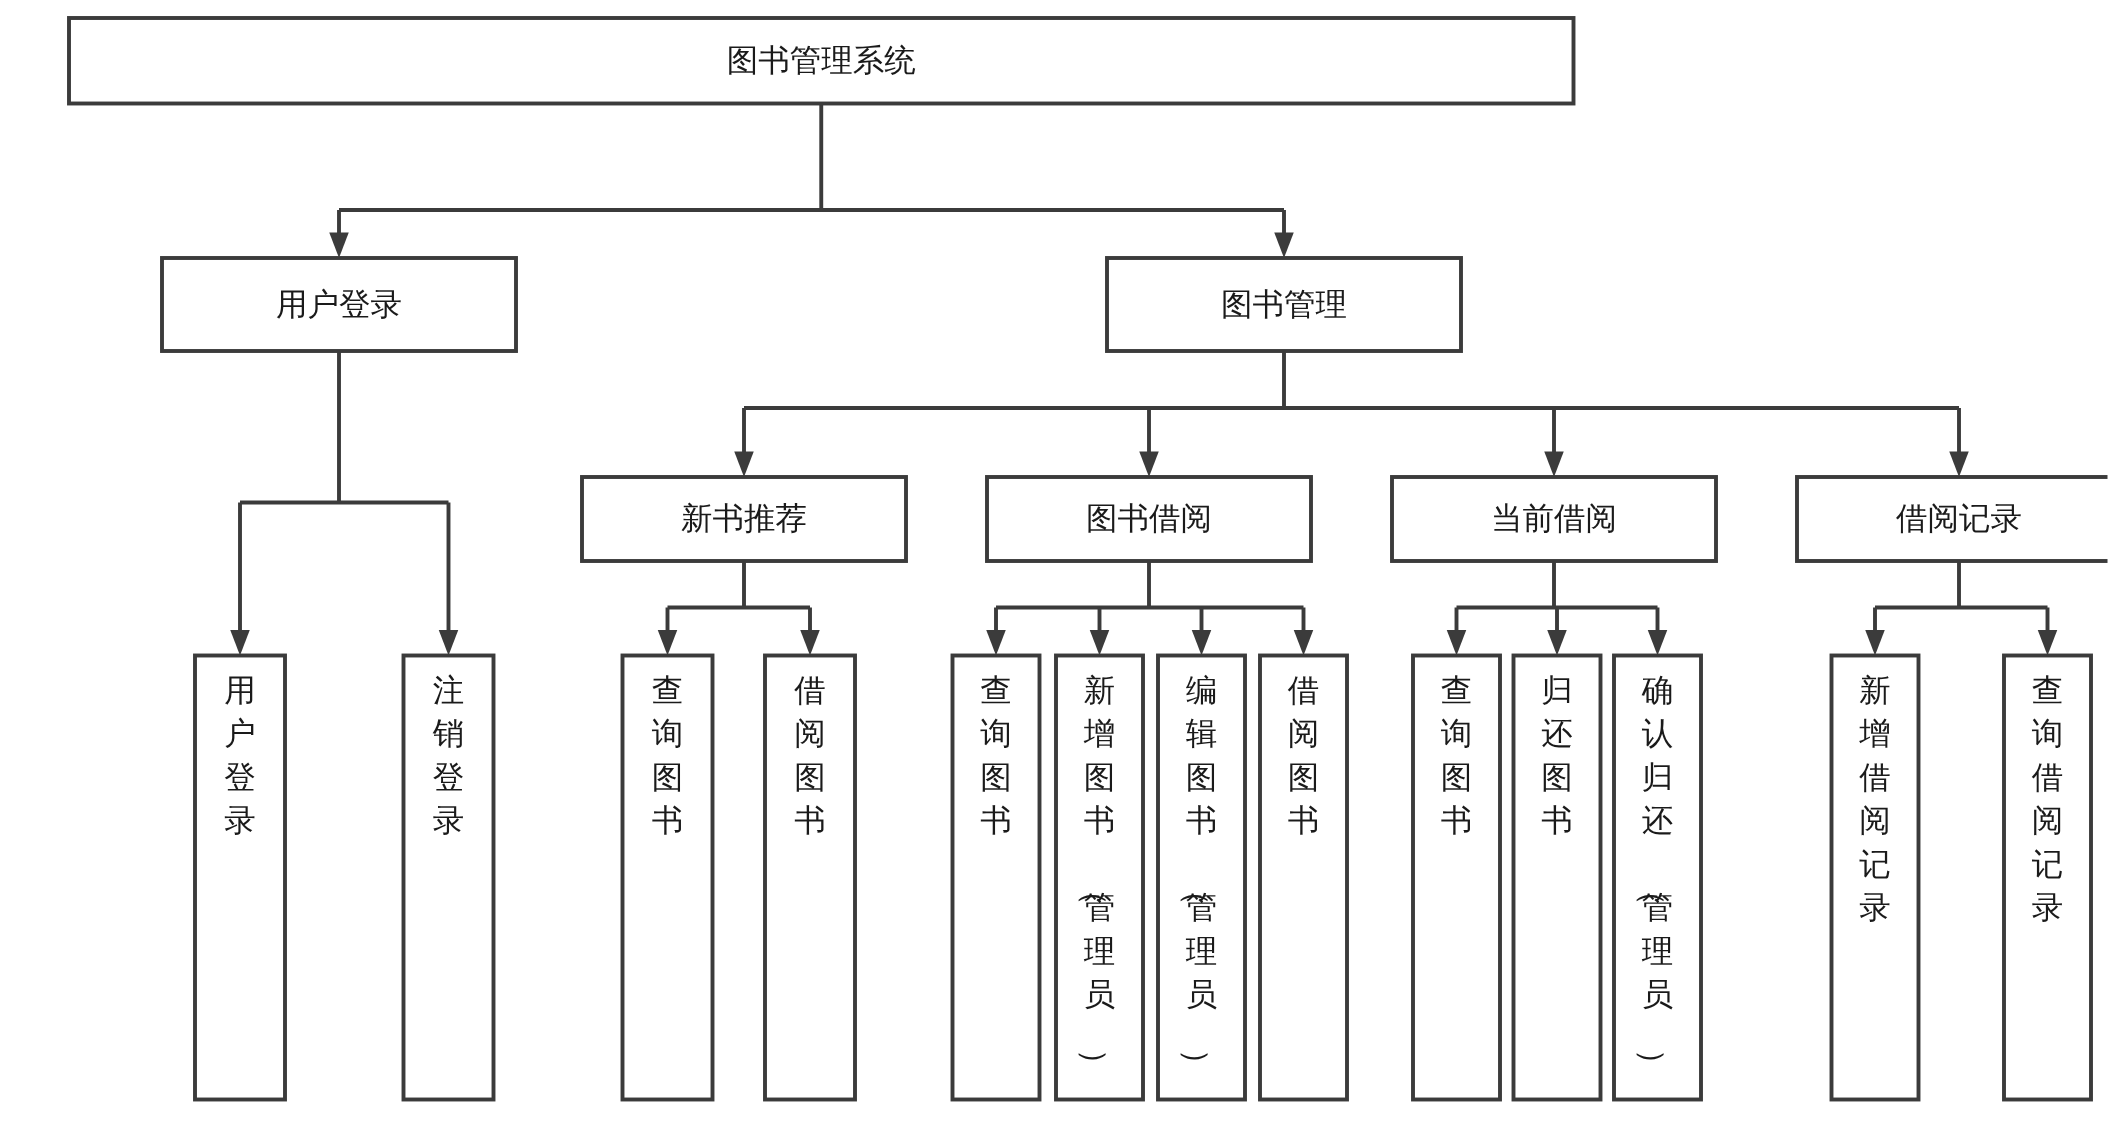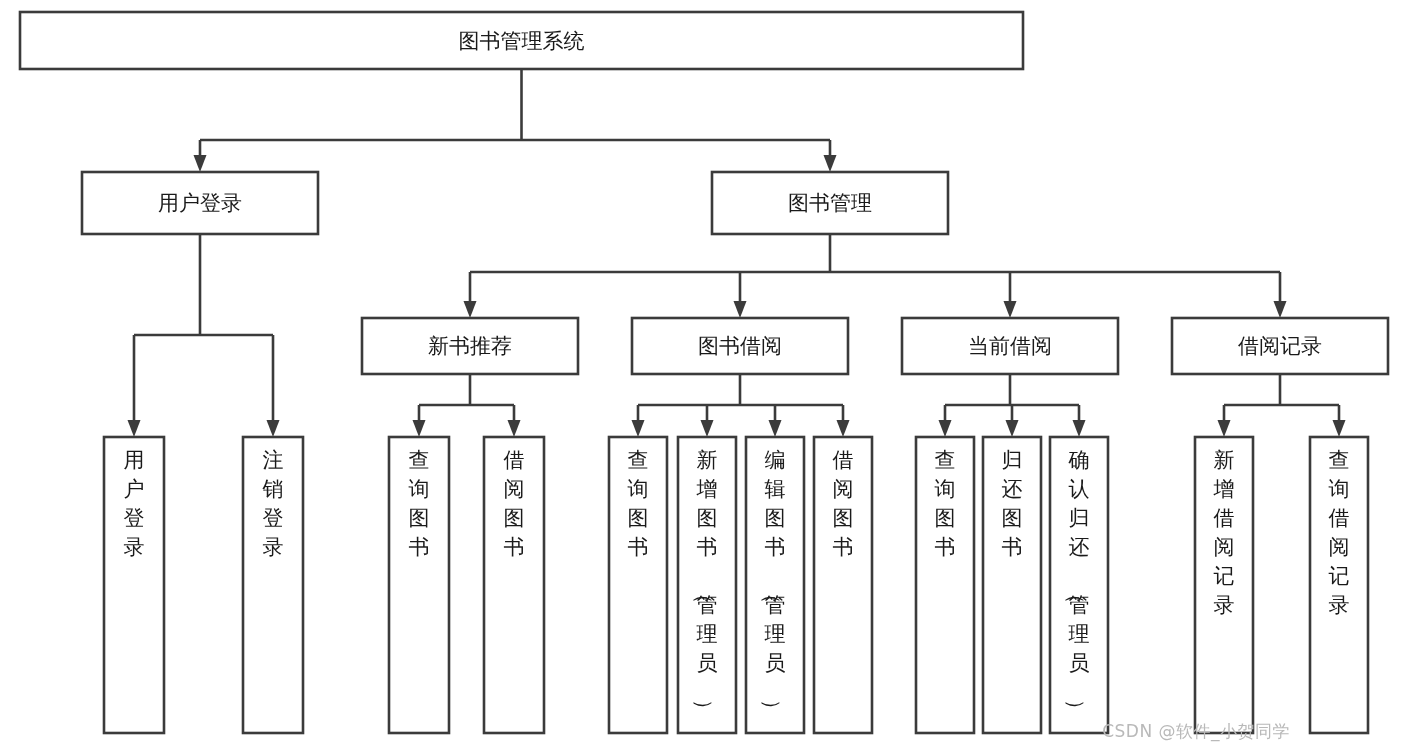--- a/index.html
+++ b/index.html
@@ -12,20 +12,21 @@
     width: 1405px;
     height: 747px;
     font-family: "DejaVu Sans", "Liberation Sans", sans-serif;
     overflow: hidden;
     position: relative;
   }
   #diagram-root {
     position: relative;
     width: 1298px;
     height: 747px;
+    margin-left: 26px;
   }
   svg.diagram-canvas {
     position: absolute;
     left: 0;
     top: 0;
     width: 1405px;
     height: 747px;
     display: block;
   }
   .node-box {
@@ -217,14 +218,13 @@
         <g>
           <rect class="node-box" x="1195" y="437" width="58" height="296"></rect>
           <text class="node-label-vertical" x="1224" y="467"><tspan x="1224" dy="0">新</tspan><tspan x="1224" dy="29">增</tspan><tspan x="1224" dy="29">借</tspan><tspan x="1224" dy="29">阅</tspan><tspan x="1224" dy="29">记</tspan><tspan x="1224" dy="29">录</tspan></text>
         </g>
         <g>
           <rect class="node-box" x="1310" y="437" width="58" height="296"></rect>
           <text class="node-label-vertical" x="1339" y="467"><tspan x="1339" dy="0">查</tspan><tspan x="1339" dy="29">询</tspan><tspan x="1339" dy="29">借</tspan><tspan x="1339" dy="29">阅</tspan><tspan x="1339" dy="29">记</tspan><tspan x="1339" dy="29">录</tspan></text>
         </g>
       </g>
     </svg>
-  <div class="watermark">CSDN @软件_小贺同学</div>
 </div>
 
 </body></html>

